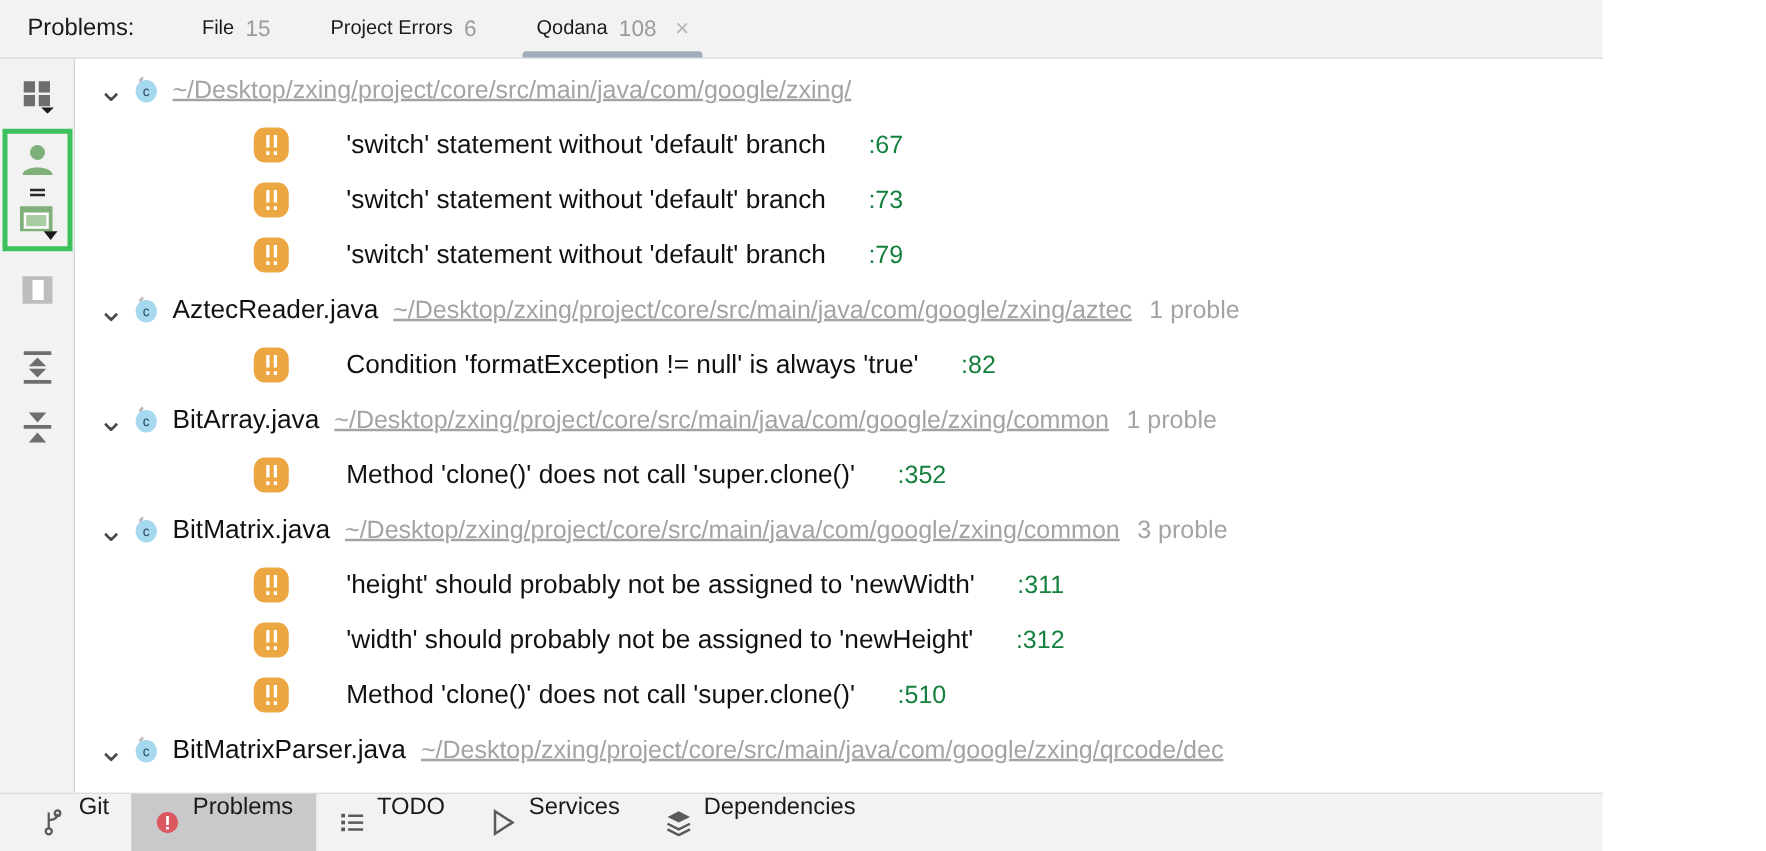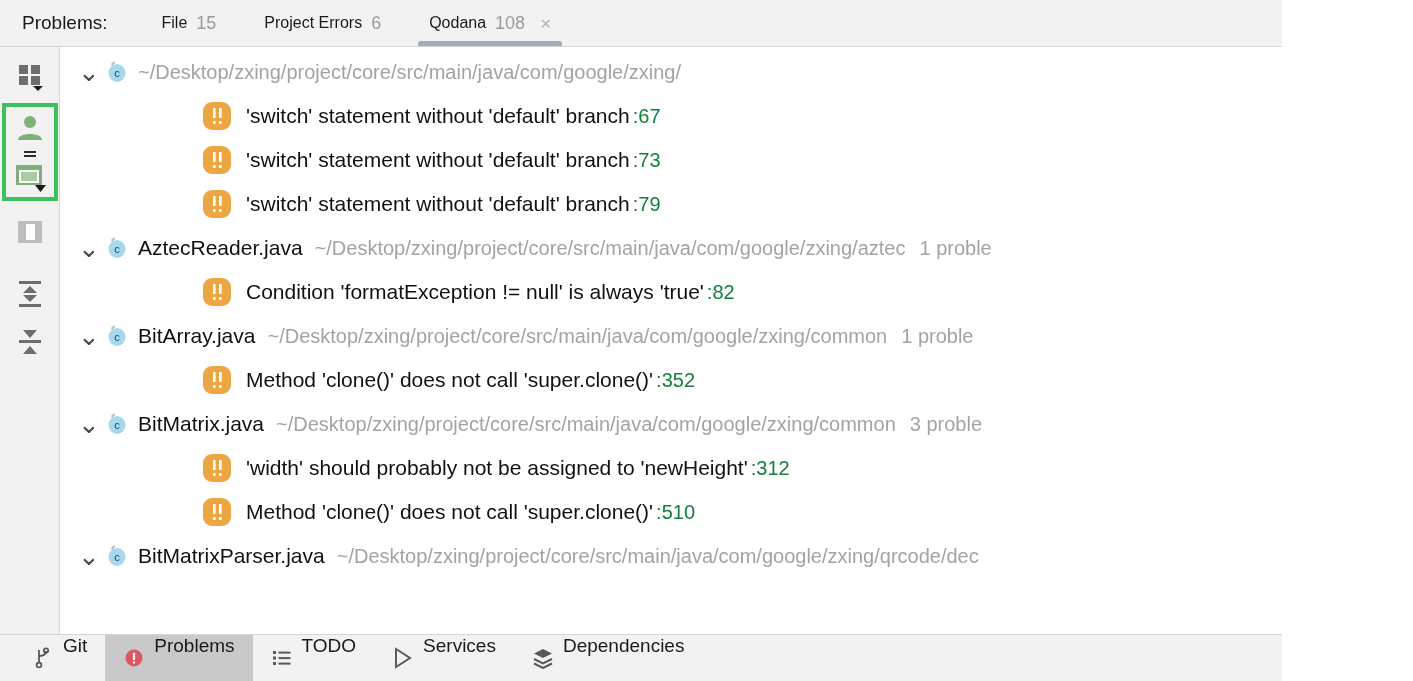--- a/index.html
+++ b/index.html
@@ -125,28 +125,29 @@
     margin-right: 6px;
   }
   .fname {
     font-size: 21px;
     color: #111111;
     margin-right: 12px;
   }
   .fpath {
     font-size: 20px;
     color: #a3a3a3;
+    text-decoration: underline;
   }
   .fcount {
     font-size: 20px;
     color: #a3a3a3;
     margin-left: 14px;
   }
 
-  .row.problem { padding-left: 142px; }
+  .row.problem { padding-left: 142px; gap: 31px; }
   .warn-wrap {
     width: 34px; flex: 0 0 34px;
     display: flex; align-items: center;
     margin-right: 10px;
   }
   .ptext { font-size: 21px; color: #111111; }
   .pline { font-size: 20px; color: #15803d; margin-left: 3px; }
 
   
   .bottombar {
@@ -363,20 +364,33 @@
           <span class="class-icon">
             <svg width="26" height="26" viewBox="0 0 26 26">
               <ellipse cx="13" cy="14" rx="8.5" ry="9" fill="#a6d8ef"></ellipse>
               <text x="13" y="18" text-anchor="middle" font-size="11" font-family="&quot;Liberation Sans&quot;, sans-serif" fill="#2a4a5a">c</text>
               <path d="M7 5 L10 2 L11 4 L8 7 Z" fill="#b9b9b9"></path>
             </svg>
           </span>
           <span class="fname">BitMatrix.java</span>
           <span class="fpath">~/Desktop/zxing/project/core/src/main/java/com/google/zxing/common</span>
           <span class="fcount">3 proble</span>
+        </div>
+        <div class="row problem">
+          <span class="warn-wrap">
+            <svg width="30" height="30" viewBox="0 0 30 30">
+              <rect x="1" y="1" width="28" height="28" rx="9" fill="#eda742"></rect>
+              <rect x="11" y="7" width="2.6" height="10" fill="#ffffff"></rect>
+              <rect x="11" y="20" width="2.6" height="3" fill="#ffffff"></rect>
+              <rect x="17" y="7" width="2.6" height="10" fill="#ffffff"></rect>
+              <rect x="17" y="20" width="2.6" height="3" fill="#ffffff"></rect>
+            </svg>
+          </span>
+          <span class="ptext">'height' should probably not be assigned to 'newWidth'</span>
+          <span class="pline">:311</span>
         </div>
         <div class="row problem">
           <span class="warn-wrap">
             <svg width="30" height="30" viewBox="0 0 30 30">
               <rect x="1" y="1" width="28" height="28" rx="9" fill="#eda742"></rect>
               <rect x="11" y="7" width="2.6" height="10" fill="#ffffff"></rect>
               <rect x="11" y="20" width="2.6" height="3" fill="#ffffff"></rect>
               <rect x="17" y="7" width="2.6" height="10" fill="#ffffff"></rect>
               <rect x="17" y="20" width="2.6" height="3" fill="#ffffff"></rect>
             </svg>

